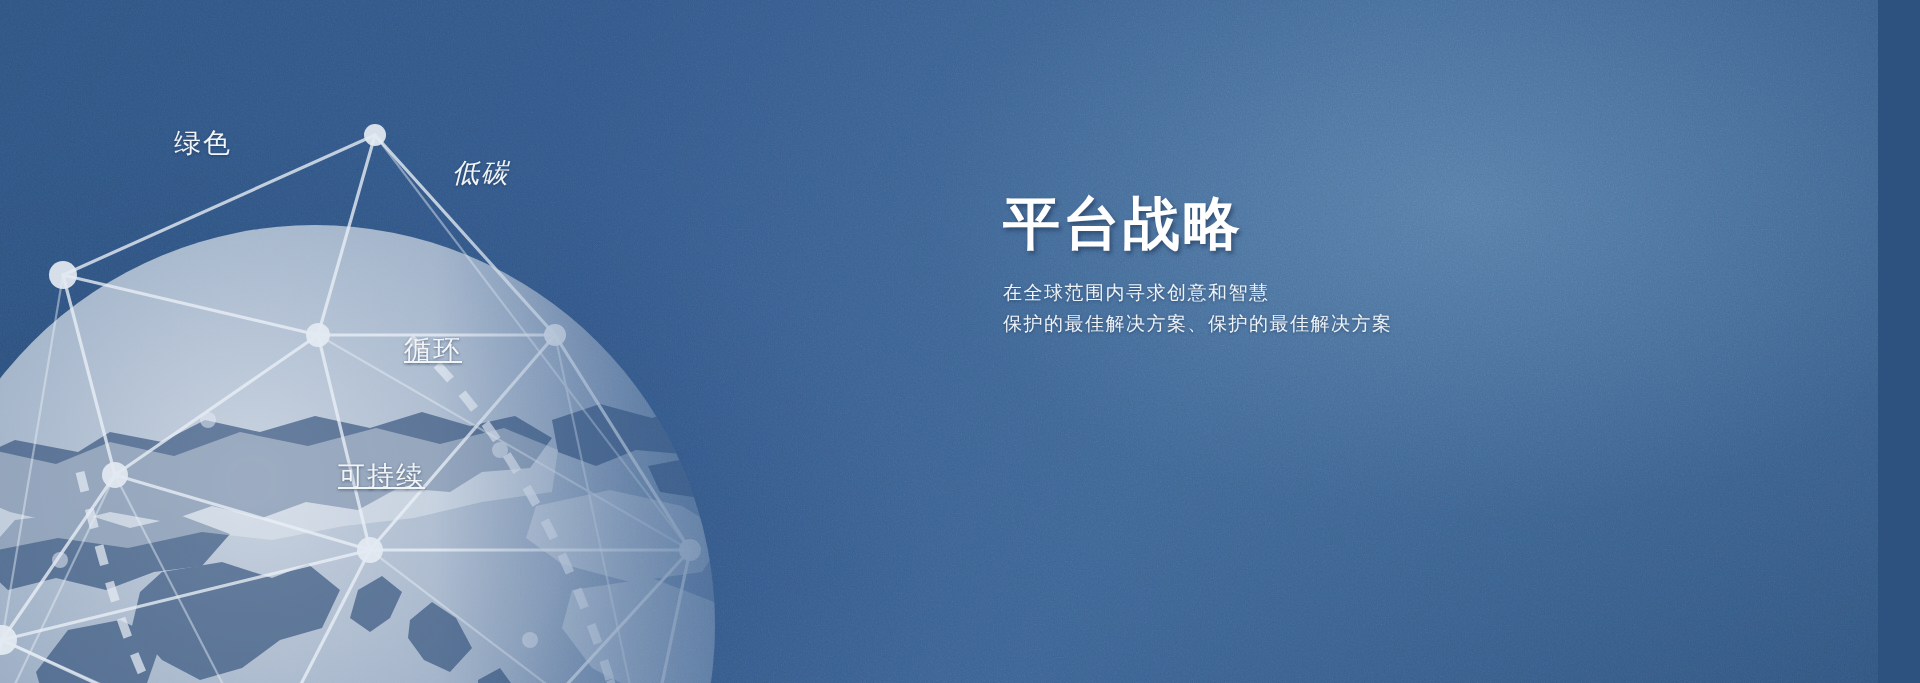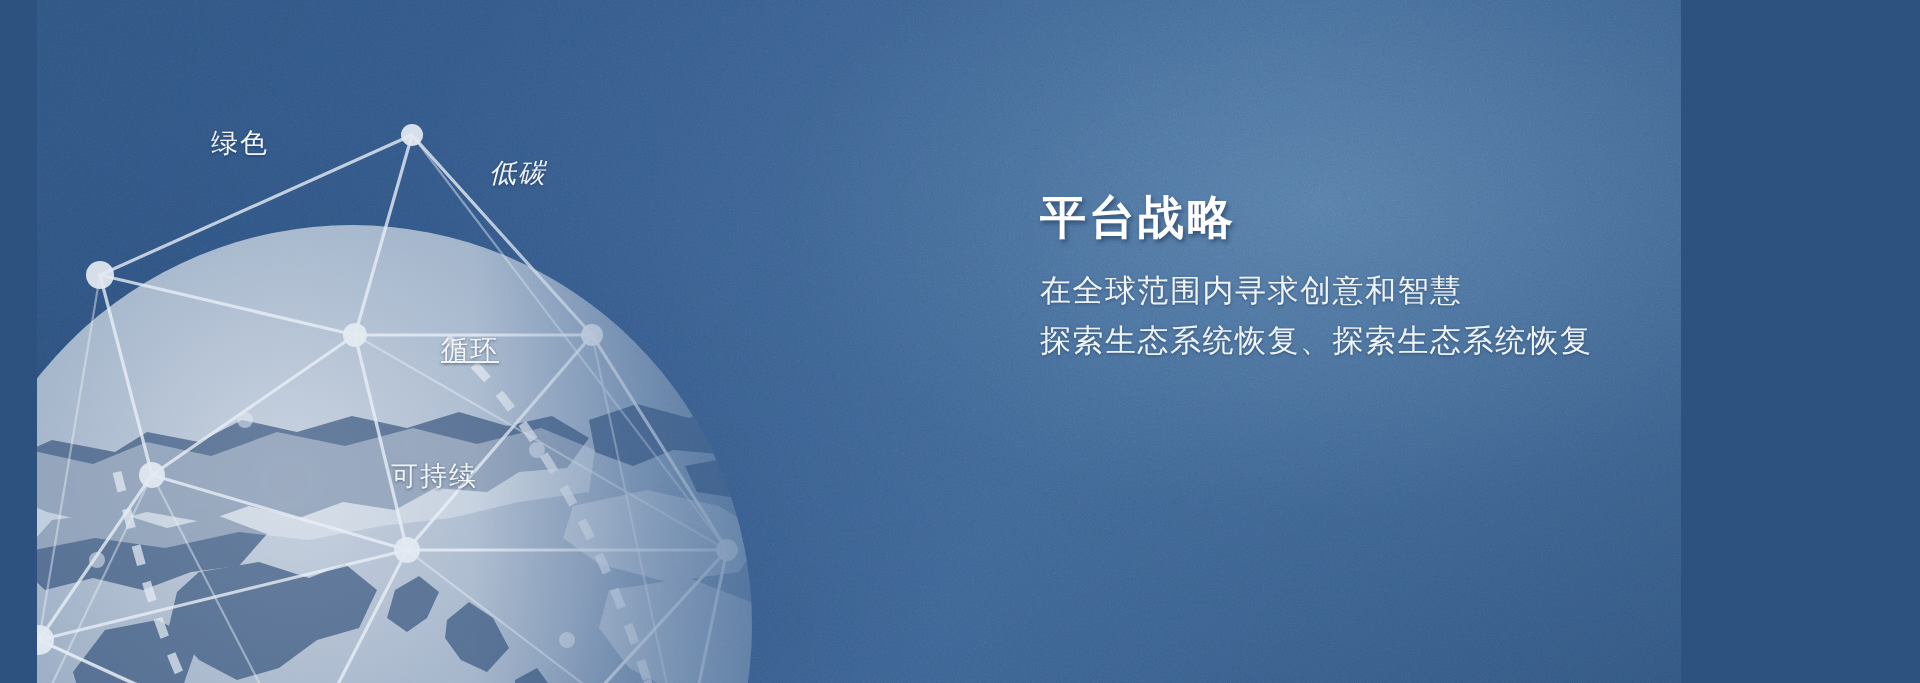--- a/index.html
+++ b/index.html
@@ -1,26 +1,25 @@
 <!DOCTYPE html>
 <html><head>
 <meta charset="utf-8">
 <style>
   html,body{margin:0;padding:0;background:#2e5280;}
   body{font-family:"Liberation Sans","DejaVu Sans",sans-serif;}
 
   #banner{
     position:relative;
-    width:1644px;height:683px;
+    width:1878px;height:683px;
     overflow:hidden;
     background:
       radial-gradient(ellipse 1200px 700px at 78% 30%, rgba(92,130,172,0.85) 0%, rgba(70,108,152,0.35) 45%, rgba(44,78,121,0) 75%),
       radial-gradient(ellipse 900px 600px at 12% 88%, rgba(30,58,98,0.55) 0%, rgba(34,62,102,0.12) 55%, rgba(40,70,112,0) 80%),
       linear-gradient(120deg,#2f5480 0%,#35598a 35%,#3d6392 62%,#32557e 100%);
-    margin-left: 37px;
   }
 
   
   #grain{
     position:absolute;inset:0;
     opacity:.5;
     mix-blend-mode:overlay;
     pointer-events:none;
   }
 
@@ -38,42 +37,42 @@
     position:absolute;
     color:#f2f5f8;
     font-size:27px;
     letter-spacing:2px;
     white-space:nowrap;
     text-shadow:0 1px 3px rgba(18,38,66,.55);
   }
   .glabel.lb-green{left:174px;top:125px;}
   .glabel.lb-lowcarbon{left:452px;top:155px;font-style:italic;}
   .glabel.lb-cycle{left:404px;top:332px;text-decoration:underline;}
-  .glabel.lb-sustain{left:354px;top:458px;}
+  .glabel.lb-sustain{left:338px;top:458px;text-decoration:underline;}
 
   
   #copy{
     position:absolute;
     left:1003px;top:192px;
     width:700px;
   }
   #title{
     margin:0;
-    font-size:46px;
+    font-size:57px;
     font-weight:bold;
     color:#ffffff;
     letter-spacing:3px;
     line-height:1.12;
     text-shadow:2px 3px 4px rgba(24,45,76,.55);
   }
   #subtitle{
     margin:22px 0 0 0;
   }
   .sub-line{
-    font-size:31px;
+    font-size:19px;
     color:#eef3f8;
     letter-spacing:1.5px;
     line-height:1.62;
     white-space:nowrap;
     text-shadow:0 1px 3px rgba(22,44,74,.5);
   }
 </style>
 </head>
 <body>
 
@@ -245,17 +244,17 @@
 
   <div class="glabel lb-green">绿色</div>
   <div class="glabel lb-lowcarbon">低碳</div>
   <div class="glabel lb-cycle">循环</div>
   <div class="glabel lb-sustain">可持续</div>
 
   <div id="copy">
     <h1 id="title">平台战略</h1>
     <div id="subtitle">
       <div class="sub-line">在全球范围内寻求创意和智慧</div>
-      <div class="sub-line">探索生态系统恢复、探索生态系统恢复</div>
+      <div class="sub-line">保护的最佳解决方案、保护的最佳解决方案</div>
     </div>
   </div>
 
 </div>
 
 </body></html>

